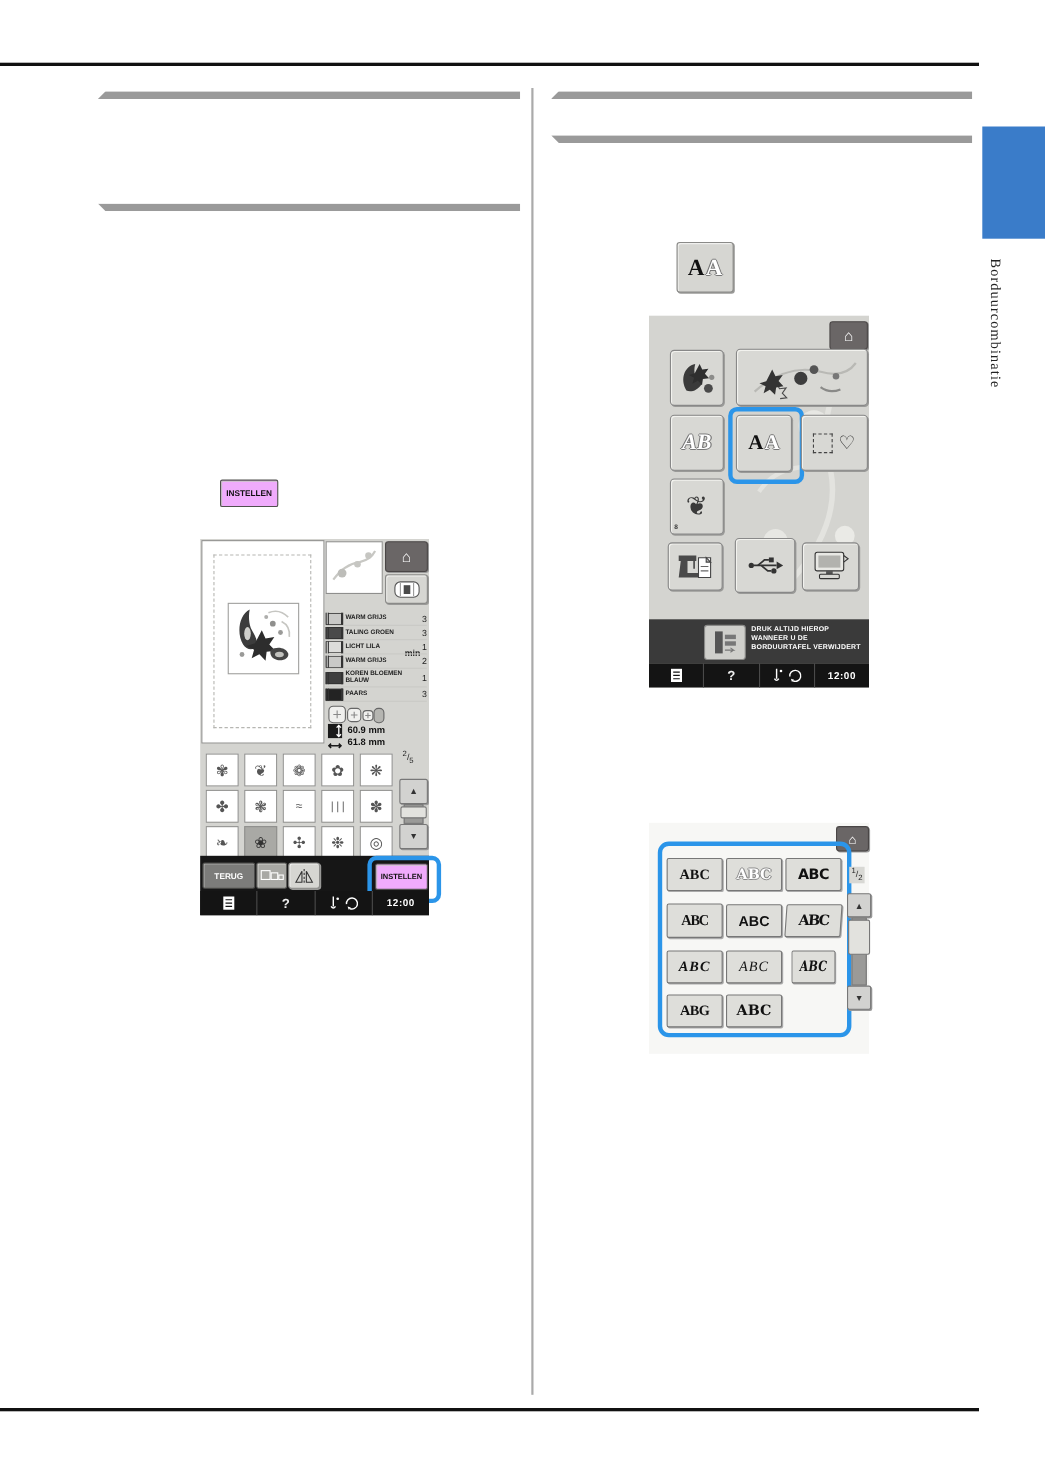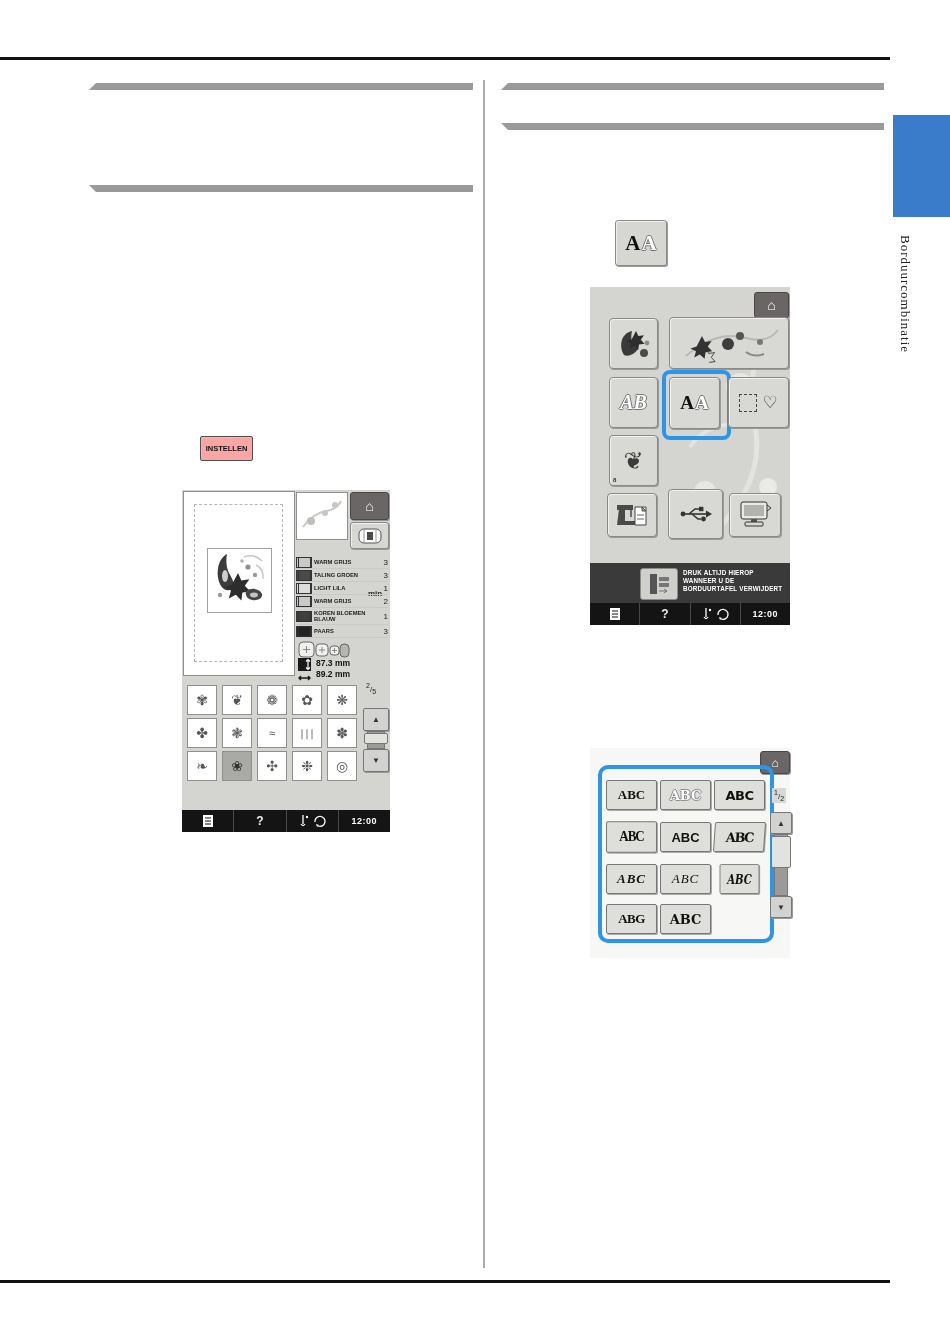--- a/index.html
+++ b/index.html
@@ -53,21 +53,21 @@
   .pageind sup{font-size:7px;}
   .pageind sub{font-size:7px;}
   .arrbtn{background:#d2d2d0;border:1px solid #77777  5;border:1px solid #777;
           border-radius:2px;display:flex;align-items:center;justify-content:center;
           font-size:8px;color:#333;box-shadow:1px 1px 0 #999;}
   .terug{background:#7c7c7a;border:1px solid #4c4c4a;border-radius:2px;color:#fff;
          font-size:7.5px;font-weight:bold;display:flex;align-items:center;justify-content:center;
          box-shadow:inset 1px 1px 0 #a8a8a6;}
   .graykey{background:#a8a8a4;border:1px solid #5c5c5a;border-radius:2px;
            display:flex;align-items:center;justify-content:center;box-shadow:inset 1px 1px 0 #cfcfcb;}
-  .instbtn{background:#fca5a5;border:1px solid #50504e;border-radius:2px;color:#111;
+  .instbtn{background:#f0abfc;border:1px solid #50504e;border-radius:2px;color:#111;
            font-size:6.8px;font-weight:bold;display:flex;align-items:center;justify-content:center;
            box-shadow:inset 1px 1px 0 #c8c8c4;}
   .sq{display:inline-block;border:1px solid #fff;background:transparent;}
 
   
   .bigbtn{background:#d8d8d4;border:1px solid #88888  6;border:1px solid #888;
           border-radius:4px;box-shadow:1px 1px 0 #9a9a98, inset 1px 1px 0 #f2f2ee;
           display:flex;align-items:center;justify-content:center;color:#3a3a3a;}
   .warnbar{background:#3a3a3a;display:flex;align-items:center;}
   .warntxt{color:#fff;font-size:6.3px;font-weight:bold;line-height:1.3;letter-spacing:.2px;}
@@ -206,22 +206,22 @@
       </svg>
     </div>
 
     <div class="abs" style="left:116px;top:168px;display:flex;gap:4px;">
       <svg width="14" height="25" viewBox="0 0 14 25">
         <rect x="0" y="0" width="13" height="13" fill="#1a1a1a"></rect>
         <path d="M10 2 v9 M8 3.5 l2 -2 2 2 M8 9.5 l2 2 2 -2" stroke="#fff" fill="none" stroke-width="1.2"></path>
         <path d="M1 20 h11 M3 18 l-2 2 2 2 M10 18 l2 2 -2 2" stroke="#1a1a1a" fill="none" stroke-width="1.4"></path>
       </svg>
       <div class="dimtxt">
-        <div>87.3 mm</div>
-        <div>89.2 mm</div>
+        <div>60.9 mm</div>
+        <div>61.8 mm</div>
       </div>
     </div>
 
     <div class="gridcell" style="left:5px;top:195px;">
         <span>✾</span>
       </div>
     <div class="gridcell" style="left:40px;top:195px;">
         <span>❦</span>
       </div>
     <div class="gridcell" style="left:75px;top:195px;">
@@ -267,20 +267,37 @@
     <div class="abs pageind" style="left:184px;top:192px;"><sup>2</sup>/<sub>5</sub></div>
     <div class="abs arrbtn" style="left:181px;top:218px;width:24px;height:21px;">
         <span>▲</span>
       </div>
     <div class="abs scrolltrack" style="left:185px;top:241px;width:16px;height:16px;"></div>
     <div class="abs scrollhandle" style="left:182px;top:243px;width:22px;height:9px;"></div>
     <div class="abs arrbtn" style="left:181px;top:259px;width:24px;height:21px;">
         <span>▼</span>
       </div>
 
+    <div class="abs blackpanel" style="left:0;top:288px;width:208px;height:54px;">
+      <div class="abs terug" style="left:2px;top:6px;width:46px;height:22px;">TERUG</div>
+      <div class="abs graykey" style="left:51px;top:6px;width:26px;height:22px;">
+        <span>
+          <span class="sq" style="width:7px;height:7px;"></span><span class="sq" style="width:5px;height:5px;"></span><span class="sq" style="width:3px;height:3px;"></span>
+        </span>
+      </div>
+      <div class="abs key" style="left:80px;top:6px;width:27px;height:22px;">
+        <svg width="17" height="13" viewBox="0 0 17 13">
+          <path d="M1 12 L6.5 2 L6.5 12 Z" fill="none" stroke="#333"></path>
+          <path d="M16 12 L10.5 2 L10.5 12 Z" fill="none" stroke="#333"></path>
+          <line x1="8.5" y1="0" x2="8.5" y2="13" stroke="#333" stroke-dasharray="2 1.5"></line>
+        </svg>
+      </div>
+      <div class="abs instbtn" style="left:159px;top:7px;width:46px;height:22px;">INSTELLEN</div>
+      <div class="abs ring" style="left:152px;top:0px;width:59px;height:35px;"></div>
+    </div>
 
     <div class="abs statusbar" style="left:0;top:320px;width:208px;height:22px;">
       <div class="cell">
         <svg width="12" height="14" viewBox="0 0 12 14">
           <rect x="1" y="1" width="10" height="12" fill="#fff"></rect>
           <line x1="3" y1="4" x2="9" y2="4" stroke="#111"></line>
             <line x1="3" y1="7" x2="9" y2="7" stroke="#111"></line>
             <line x1="3" y1="10" x2="9" y2="10" stroke="#111"></line>
         </svg>
       </div>

